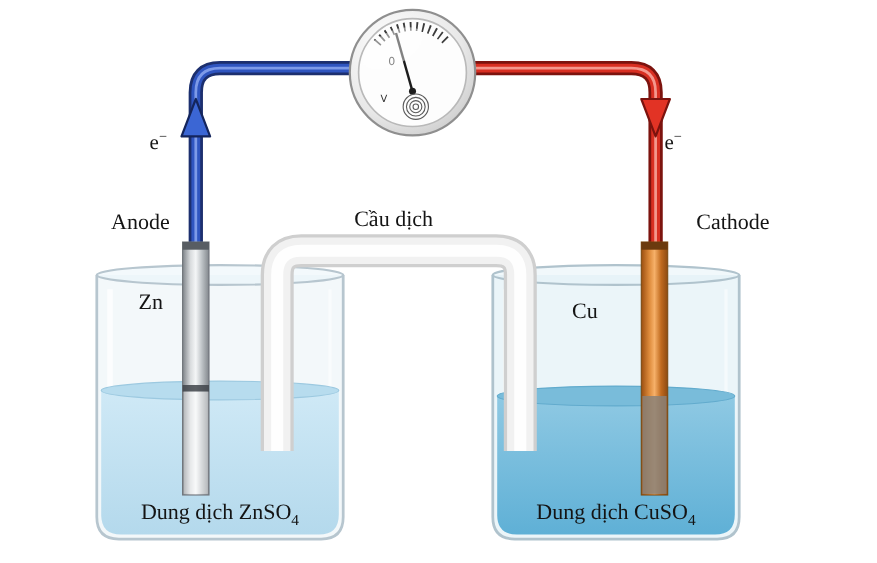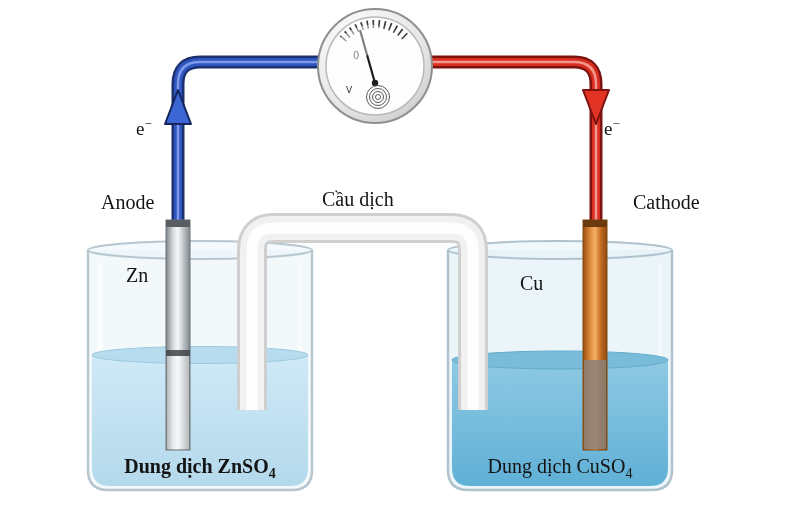--- a/index.html
+++ b/index.html
@@ -133,17 +133,17 @@
   <div class="label" style="left:101px;top:191px;">Anode</div>
 
   <div class="label" style="left:601px;top:191px;margin-left:32px;">Cathode</div>
 
   <div class="label" style="left:322px;top:188px;">Cầu dịch</div>
 
   <div class="label" style="left:126px;top:264px;">Zn</div>
 
   <div class="label" style="left:520px;top:272px;">Cu</div>
 
-  <div class="label center" style="left:88px;top:455px;width:224px;font-weight:bold;"><span>Dung dịch ZnSO</span><sub>4</sub></div>
+  <div class="label center" style="left:88px;top:455px;width:224px;"><span>Dung dịch ZnSO</span><sub>4</sub></div>
 
   <div class="label center" style="left:448px;top:455px;width:224px;"><span>Dung dịch CuSO</span><sub>4</sub></div>
 
 </div>
 
 </body></html>

